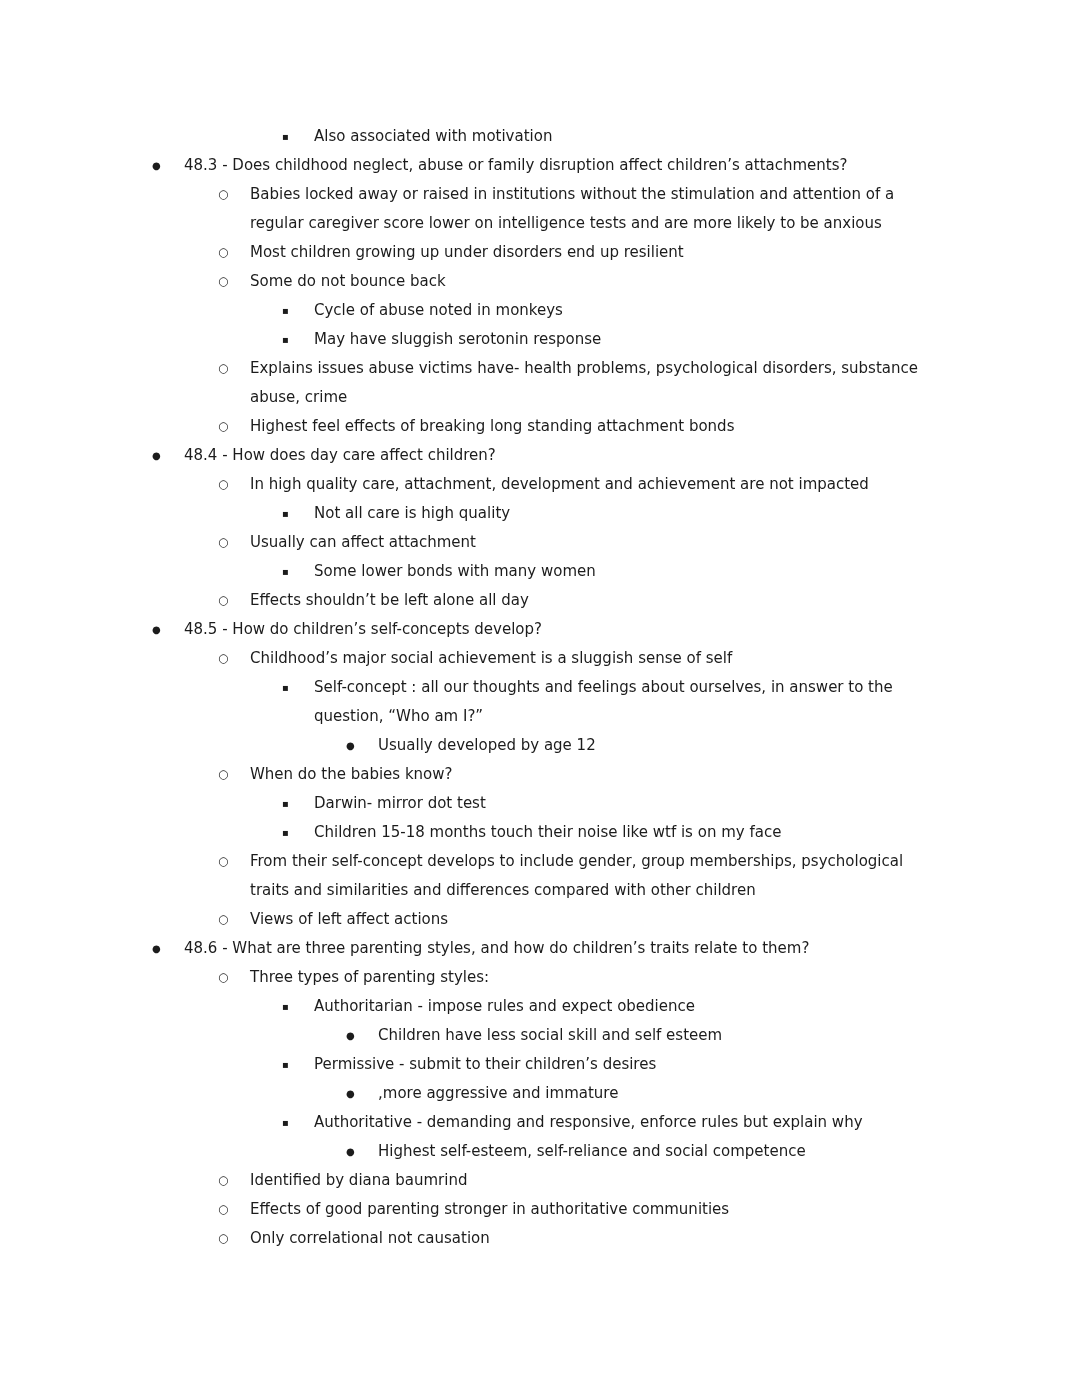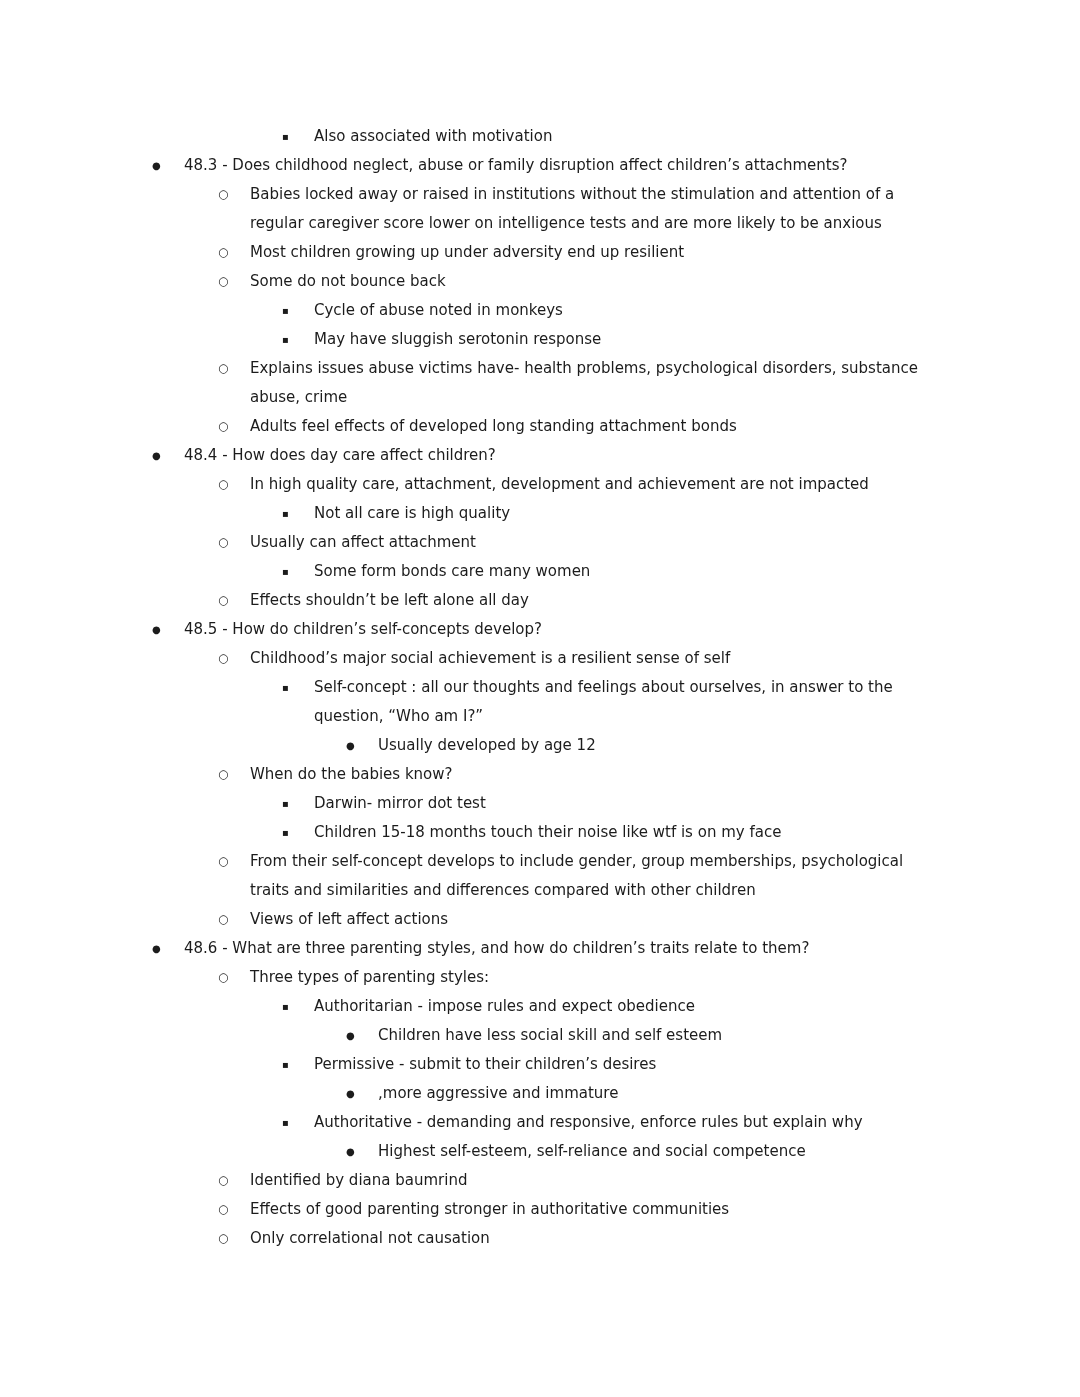--- a/index.html
+++ b/index.html
@@ -58,73 +58,73 @@
       <div class="item level-1">
         <span class="bullet bullet-disc">●</span>
         <div class="text">48.3 - Does childhood neglect, abuse or family disruption affect children’s attachments?</div>
       </div>
       <div class="item level-2">
         <span class="bullet bullet-circle">○</span>
         <div class="text">Babies locked away or raised in institutions without the stimulation and attention of a regular caregiver score lower on intelligence tests and are more likely to be anxious</div>
       </div>
       <div class="item level-2">
         <span class="bullet bullet-circle">○</span>
-        <div class="text">Most children growing up under adversity end up resilient</div>
+        <div class="text">Most children growing up under disorders end up resilient</div>
       </div>
       <div class="item level-2">
         <span class="bullet bullet-circle">○</span>
         <div class="text">Some do not bounce back</div>
       </div>
       <div class="item level-3">
         <span class="bullet bullet-square">▪</span>
         <div class="text">Cycle of abuse noted in monkeys</div>
       </div>
       <div class="item level-3">
         <span class="bullet bullet-square">▪</span>
         <div class="text">May have sluggish serotonin response</div>
       </div>
       <div class="item level-2">
         <span class="bullet bullet-circle">○</span>
         <div class="text">Explains issues abuse victims have- health problems, psychological disorders, substance abuse, crime</div>
       </div>
       <div class="item level-2">
         <span class="bullet bullet-circle">○</span>
-        <div class="text">Adults feel effects of developed long standing attachment bonds</div>
+        <div class="text">Highest feel effects of breaking long standing attachment bonds</div>
       </div>
       <div class="item level-1">
         <span class="bullet bullet-disc">●</span>
         <div class="text">48.4 - How does day care affect children?</div>
       </div>
       <div class="item level-2">
         <span class="bullet bullet-circle">○</span>
         <div class="text">In high quality care, attachment, development and achievement are not impacted</div>
       </div>
       <div class="item level-3">
         <span class="bullet bullet-square">▪</span>
         <div class="text">Not all care is high quality</div>
       </div>
       <div class="item level-2">
         <span class="bullet bullet-circle">○</span>
         <div class="text">Usually can affect attachment</div>
       </div>
       <div class="item level-3">
         <span class="bullet bullet-square">▪</span>
-        <div class="text">Some form bonds care many women</div>
+        <div class="text">Some lower bonds with many women</div>
       </div>
       <div class="item level-2">
         <span class="bullet bullet-circle">○</span>
         <div class="text">Effects shouldn’t be left alone all day</div>
       </div>
       <div class="item level-1">
         <span class="bullet bullet-disc">●</span>
         <div class="text">48.5 - How do children’s self-concepts develop?</div>
       </div>
       <div class="item level-2">
         <span class="bullet bullet-circle">○</span>
-        <div class="text">Childhood’s major social achievement is a resilient sense of self</div>
+        <div class="text">Childhood’s major social achievement is a sluggish sense of self</div>
       </div>
       <div class="item level-3">
         <span class="bullet bullet-square">▪</span>
         <div class="text">Self-concept : all our thoughts and feelings about ourselves, in answer to the question, “Who am I?”</div>
       </div>
       <div class="item level-4">
         <span class="bullet bullet-disc">●</span>
         <div class="text">Usually developed by age 12</div>
       </div>
       <div class="item level-2">

